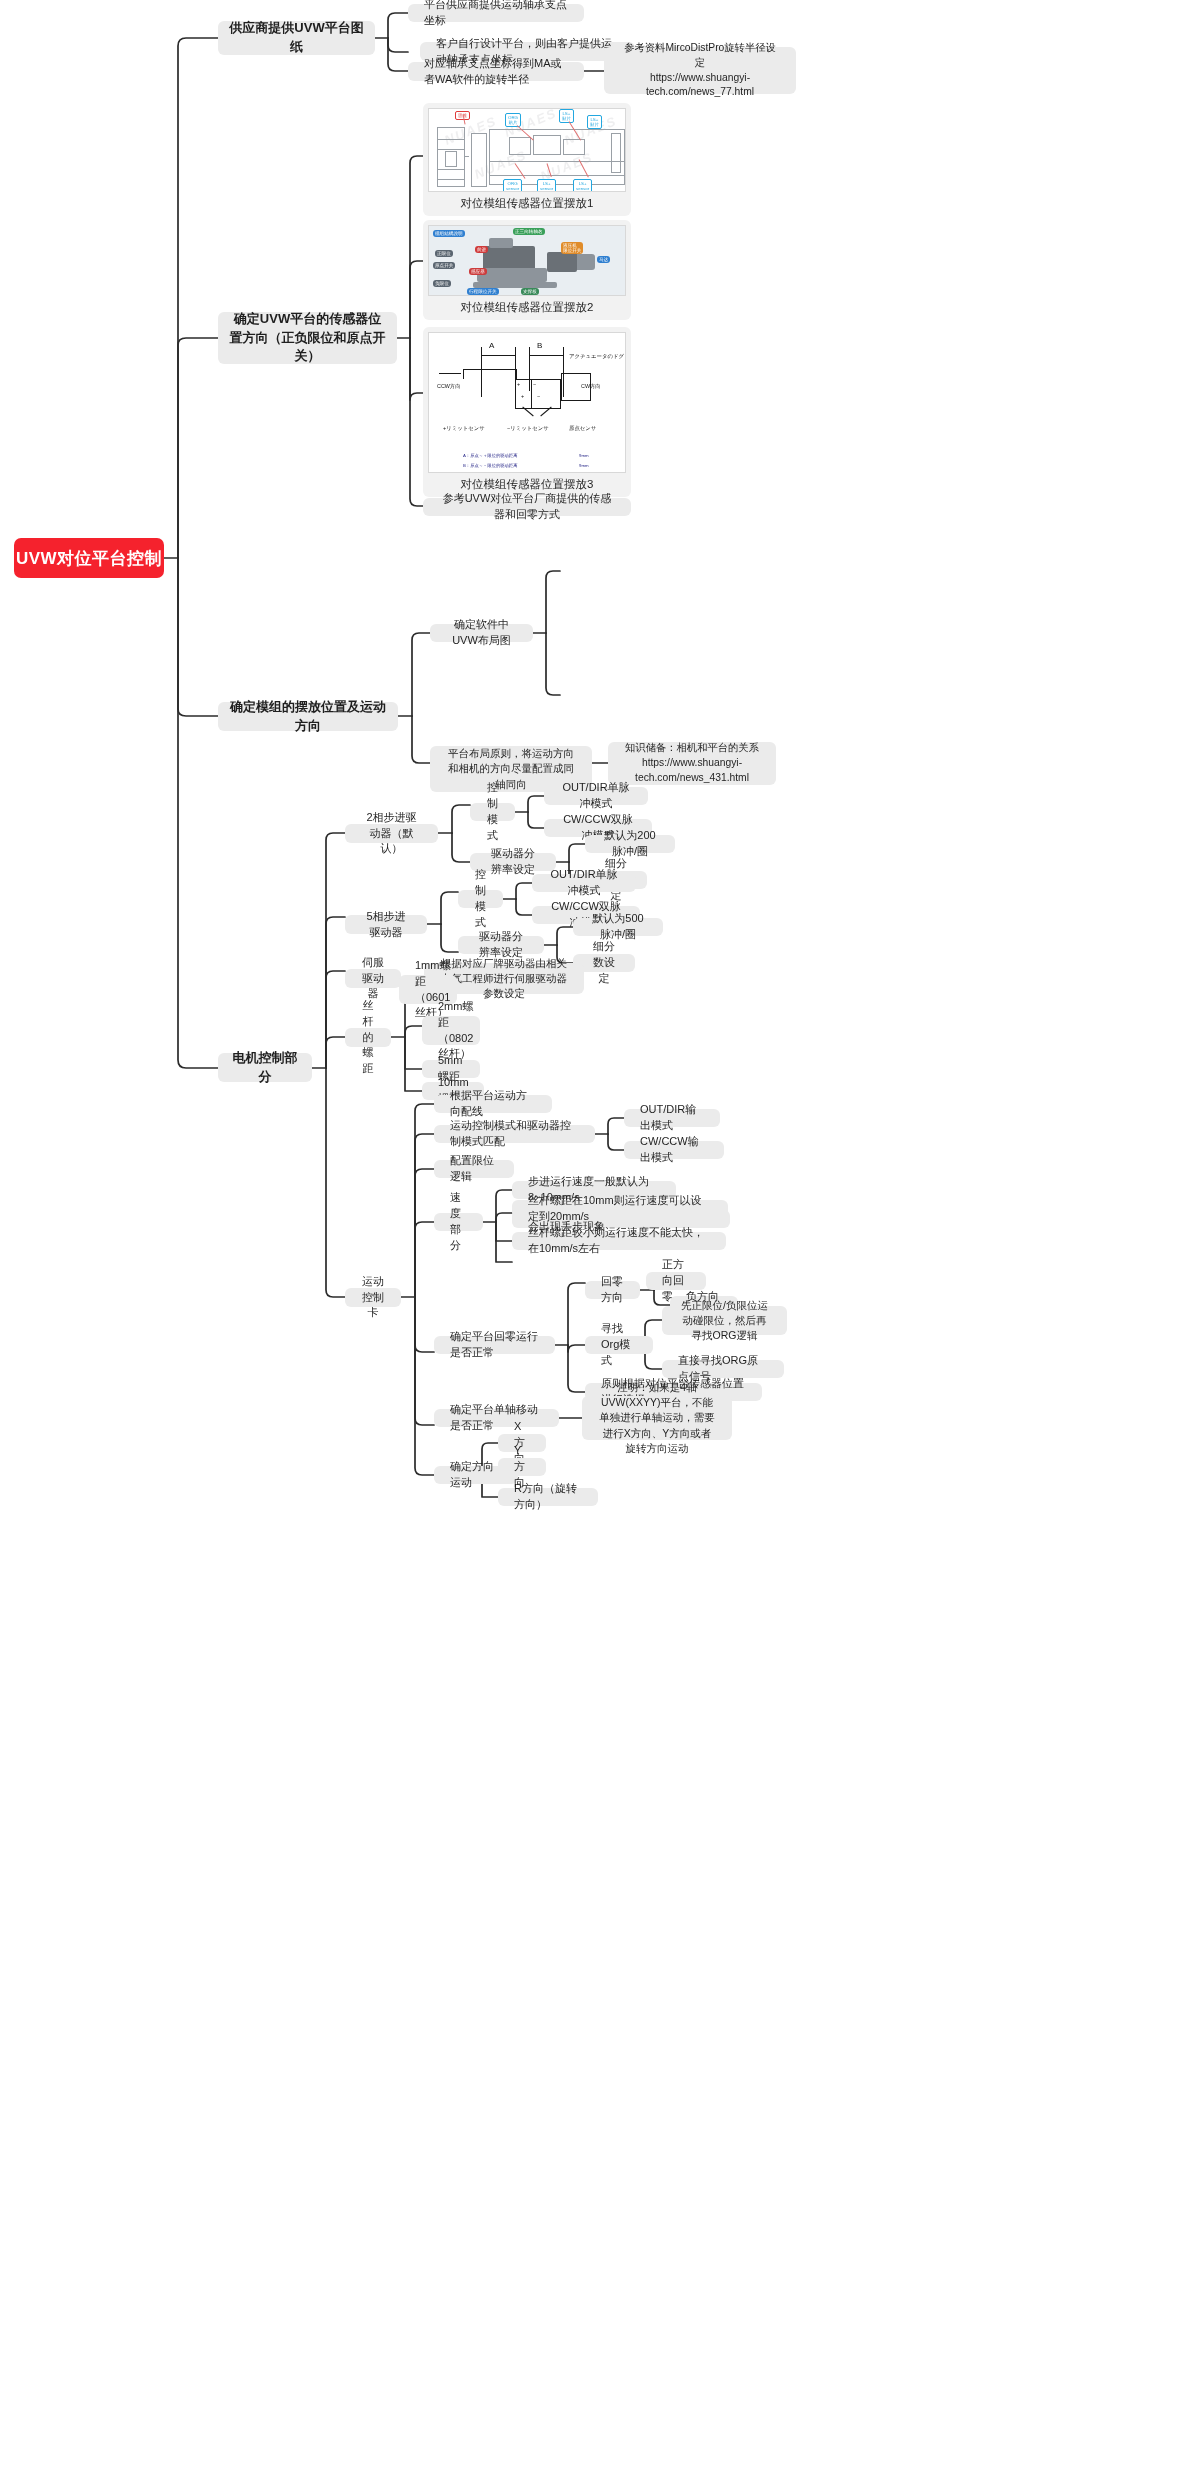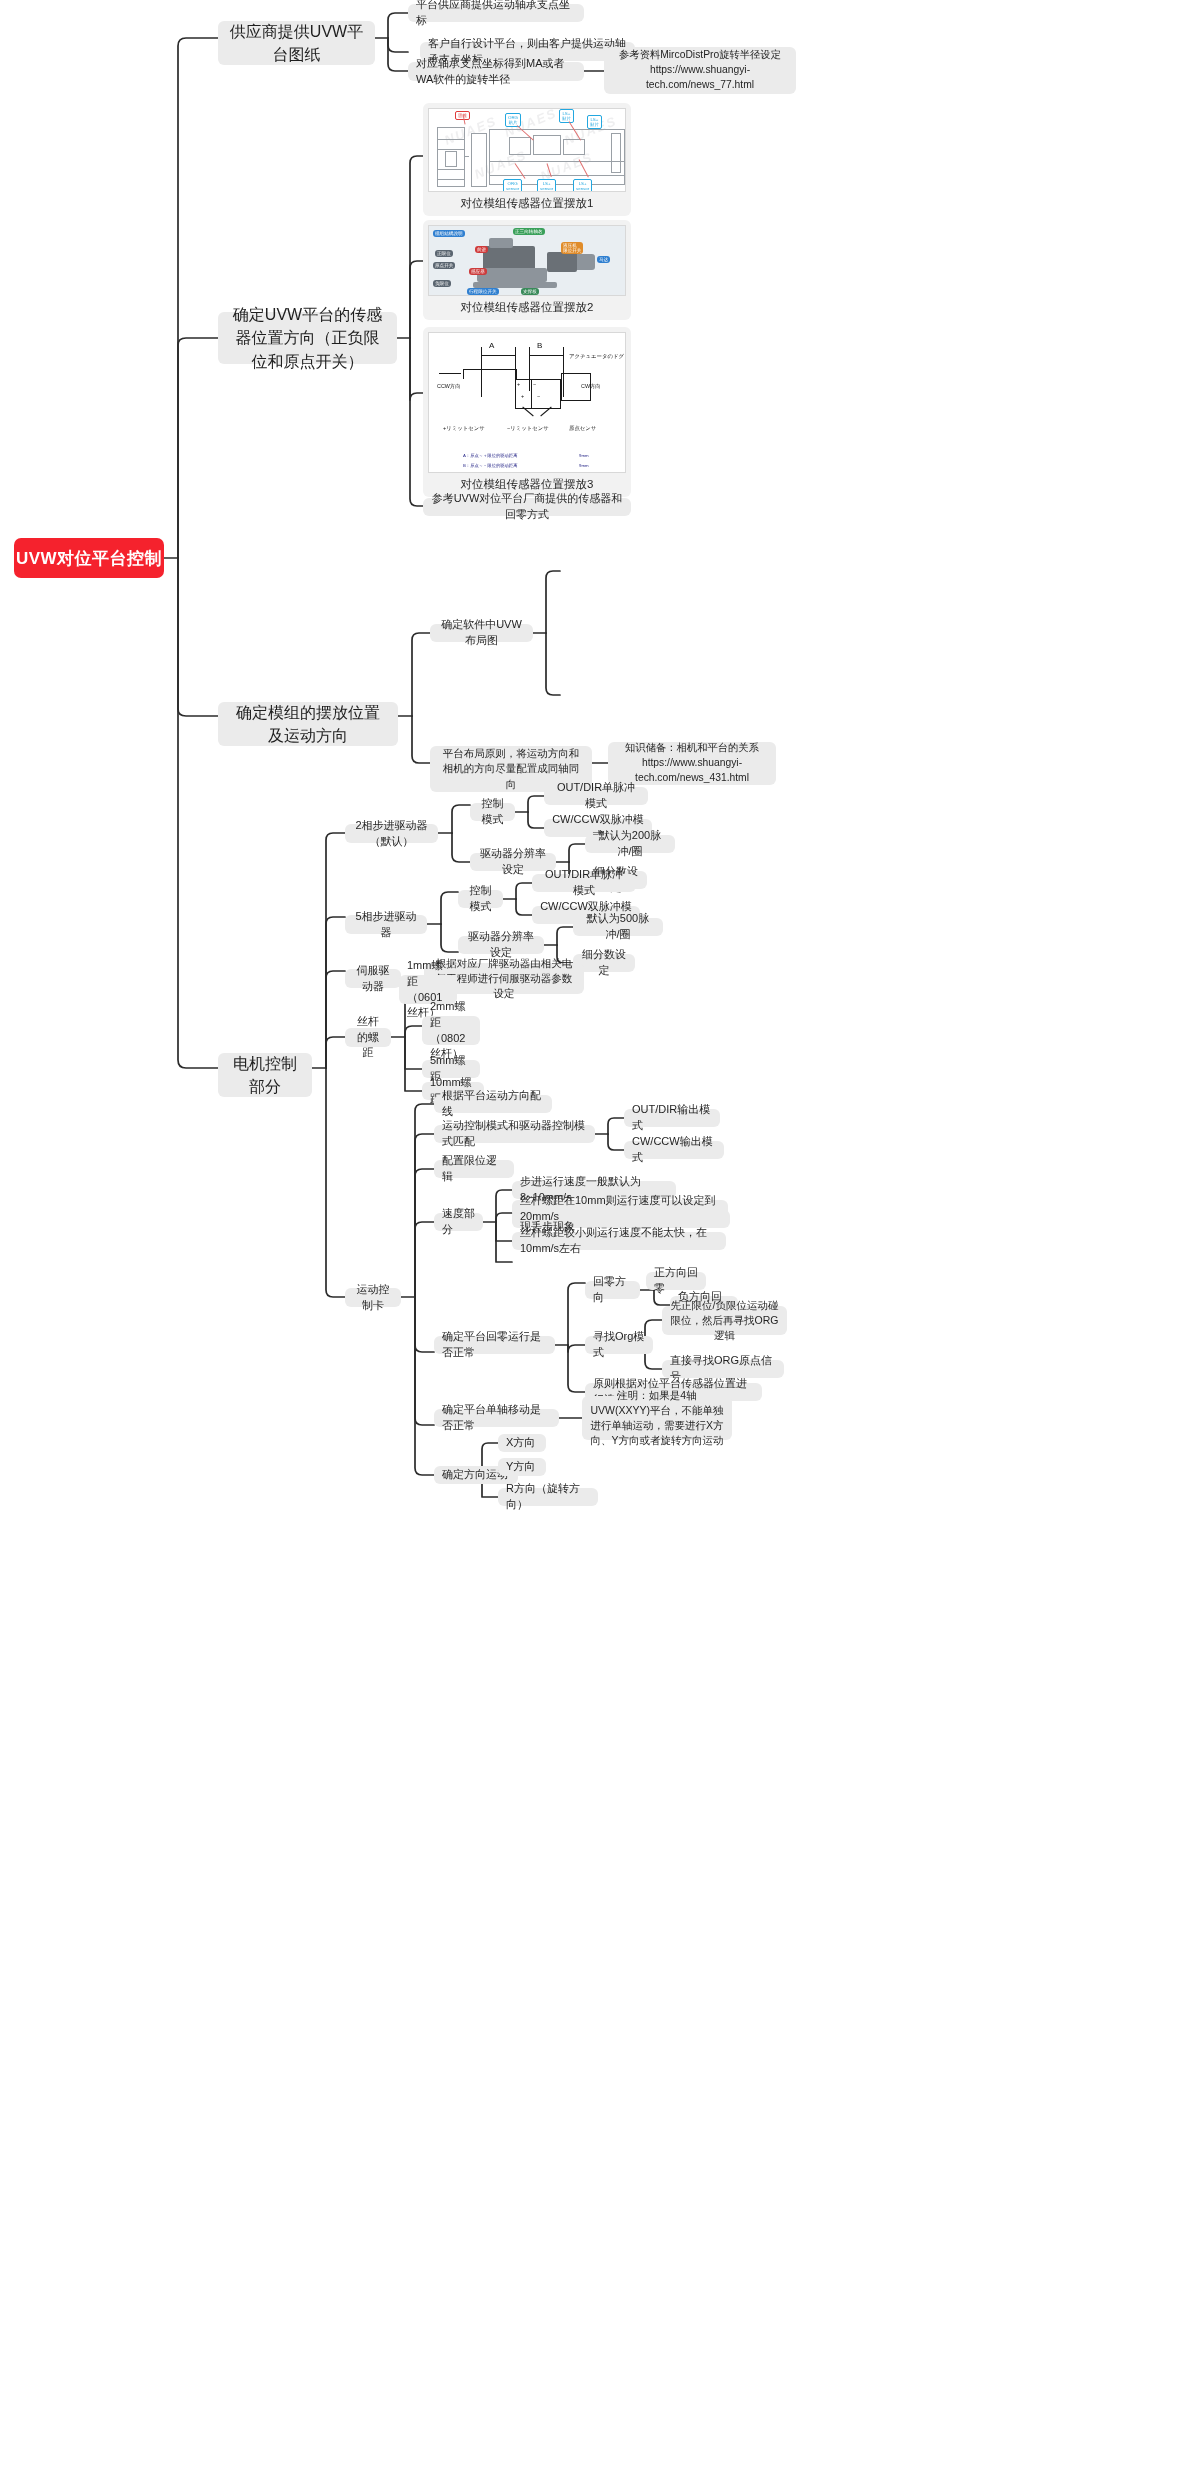--- a/index.html
+++ b/index.html
@@ -21,44 +21,45 @@
     width: 1200px; height: 2472px;
     pointer-events: none;
   }
   .node {
     position: absolute;
     background: #ebebeb;
     border-radius: 6px;
     color: #1f1f1f;
     font-size: 11.5px;
     line-height: 1.45;
-    padding: 4px 8px;
+    padding: 4px 16px;
     display: flex;
     align-items: center;
     justify-content: center;
     text-align: center;
     white-space: pre-wrap;
   }
   .node.left { text-align: left; justify-content: flex-start; }
   .root-node {
     position: absolute;
     background: #f5222d;
     color: #ffffff;
     font-weight: bold;
     font-size: 17px;
     border-radius: 7px;
     display: flex;
     align-items: center;
     justify-content: center;
     letter-spacing: .5px;
   }
   .lvl1 {
-    font-size: 16px;
-    padding: 22px 11px;
+    font-size: 13px;
+    padding: 14px 11px;
     line-height: 1.45;
+    font-weight: bold;
   }
   .small { font-size: 11px; }
   .xsmall { font-size: 10.3px; }
   .imgcard {
     position: absolute;
     background: #f2f2f2;
     border-radius: 6px;
     padding: 5px;
     display: flex;
     flex-direction: column;

